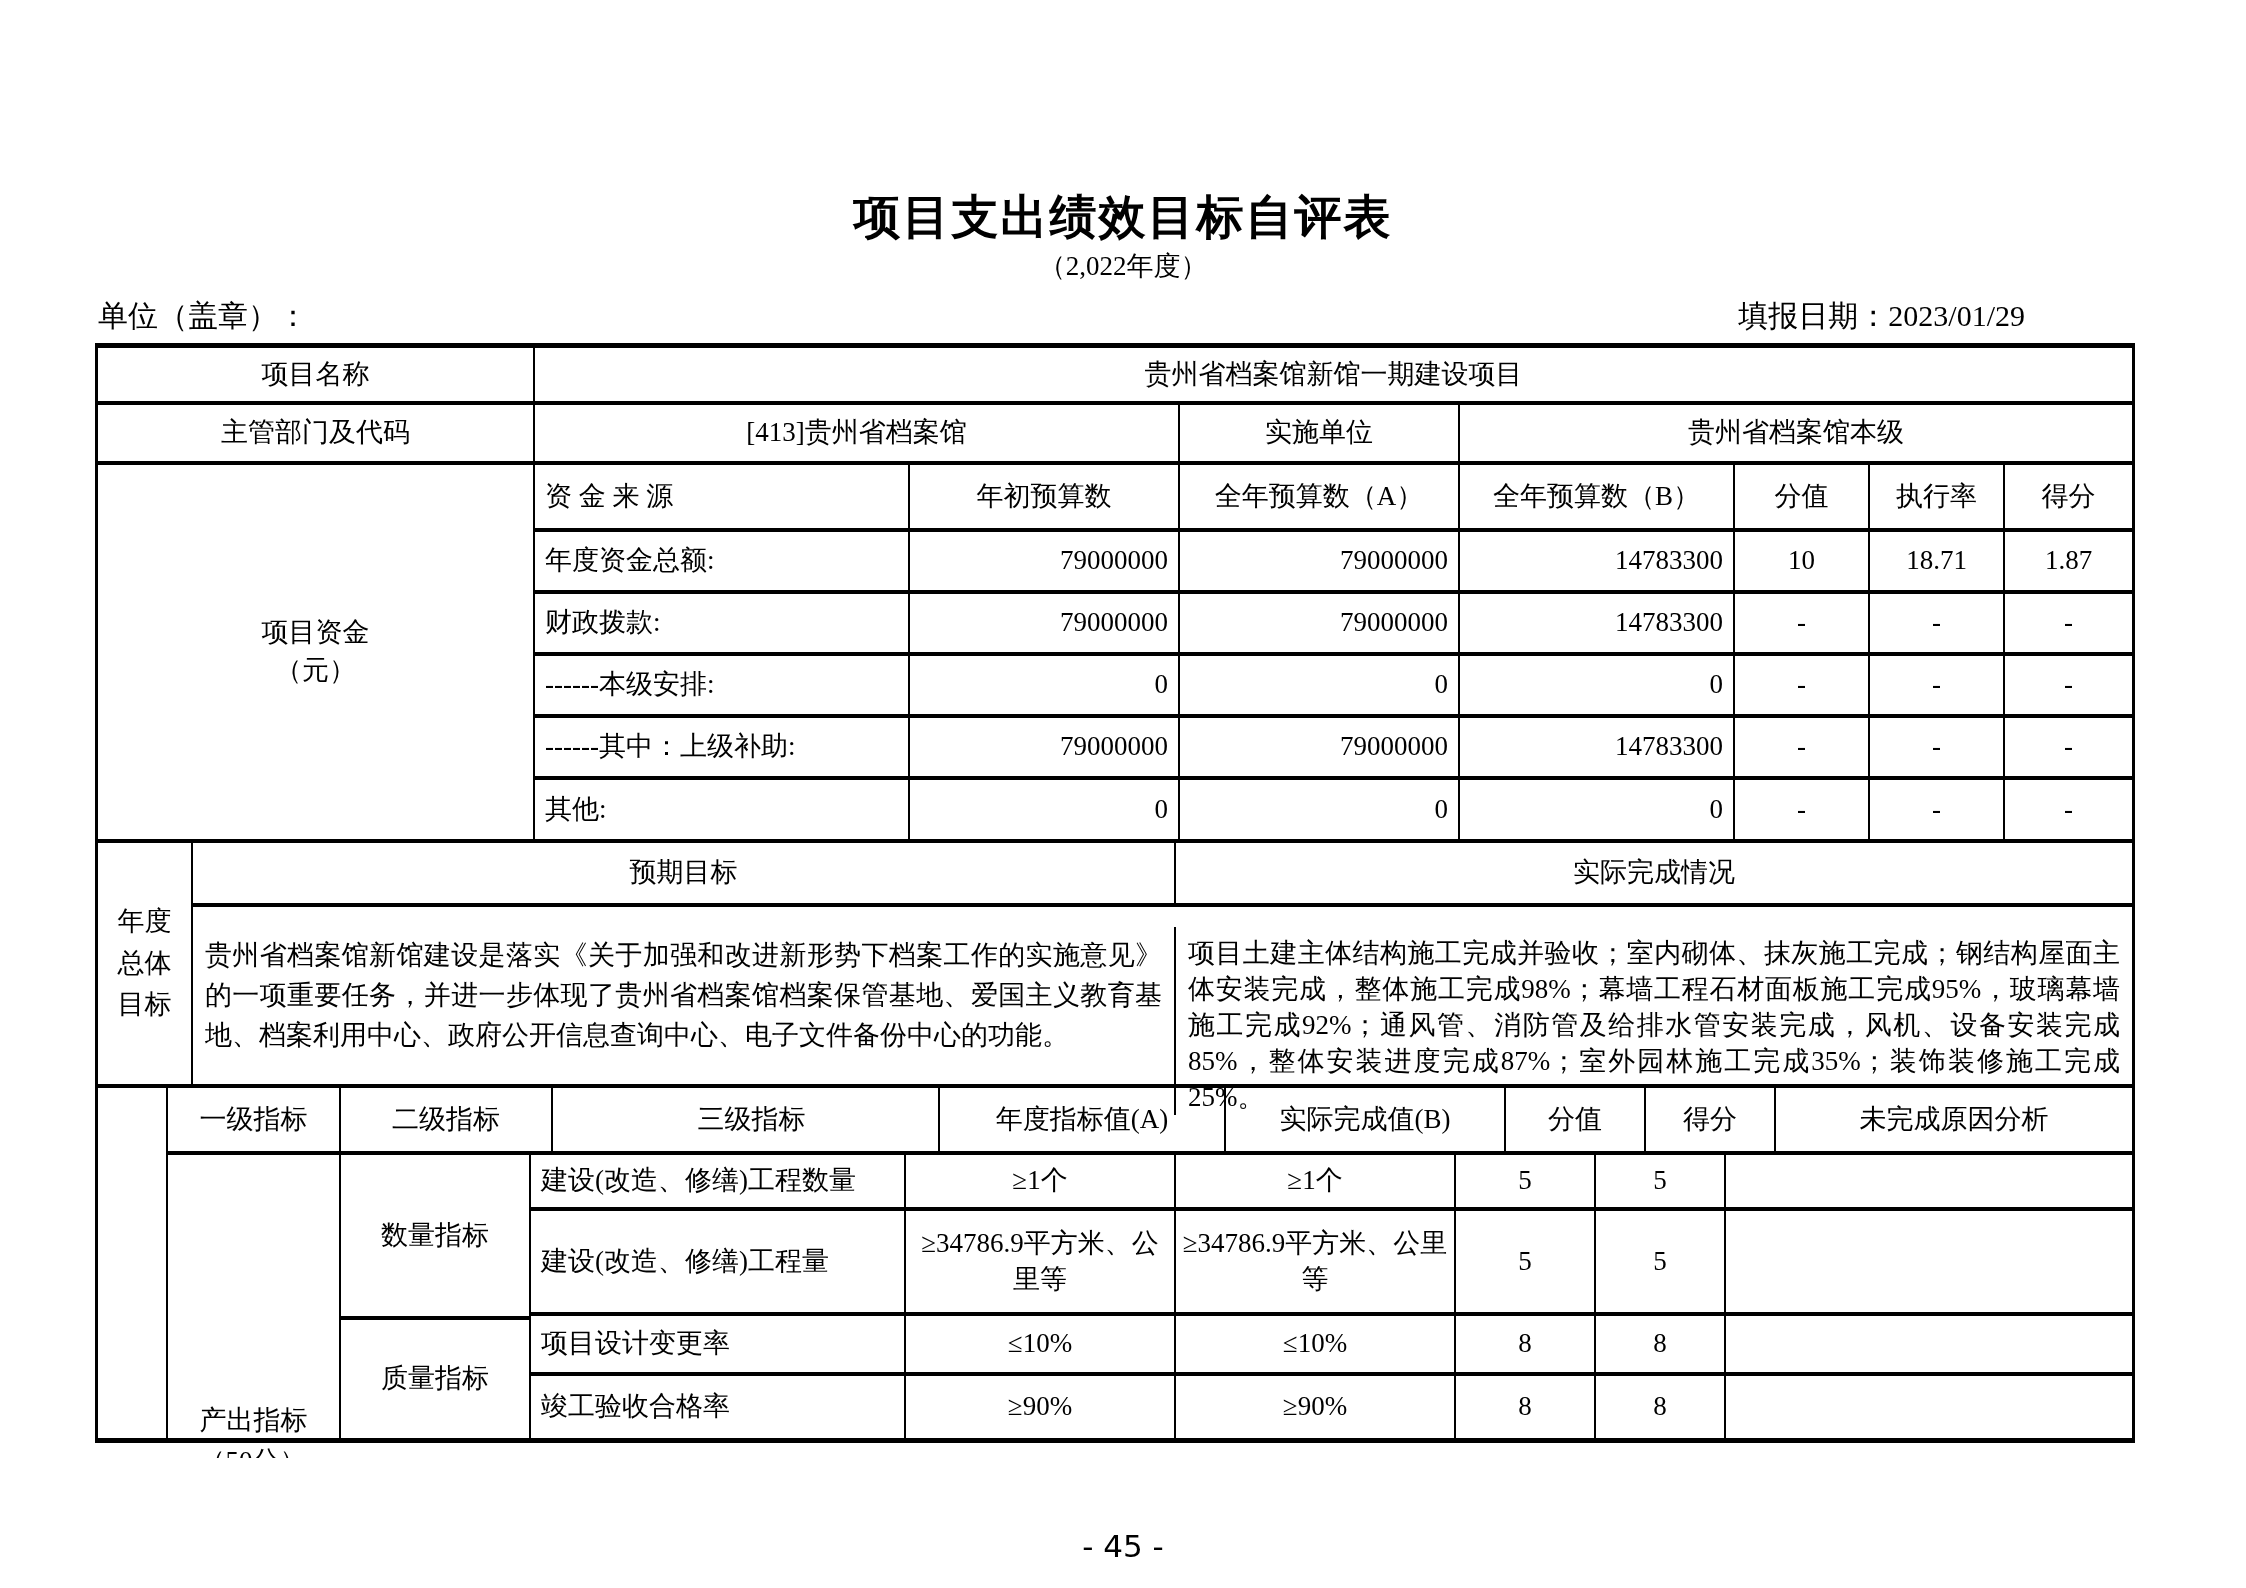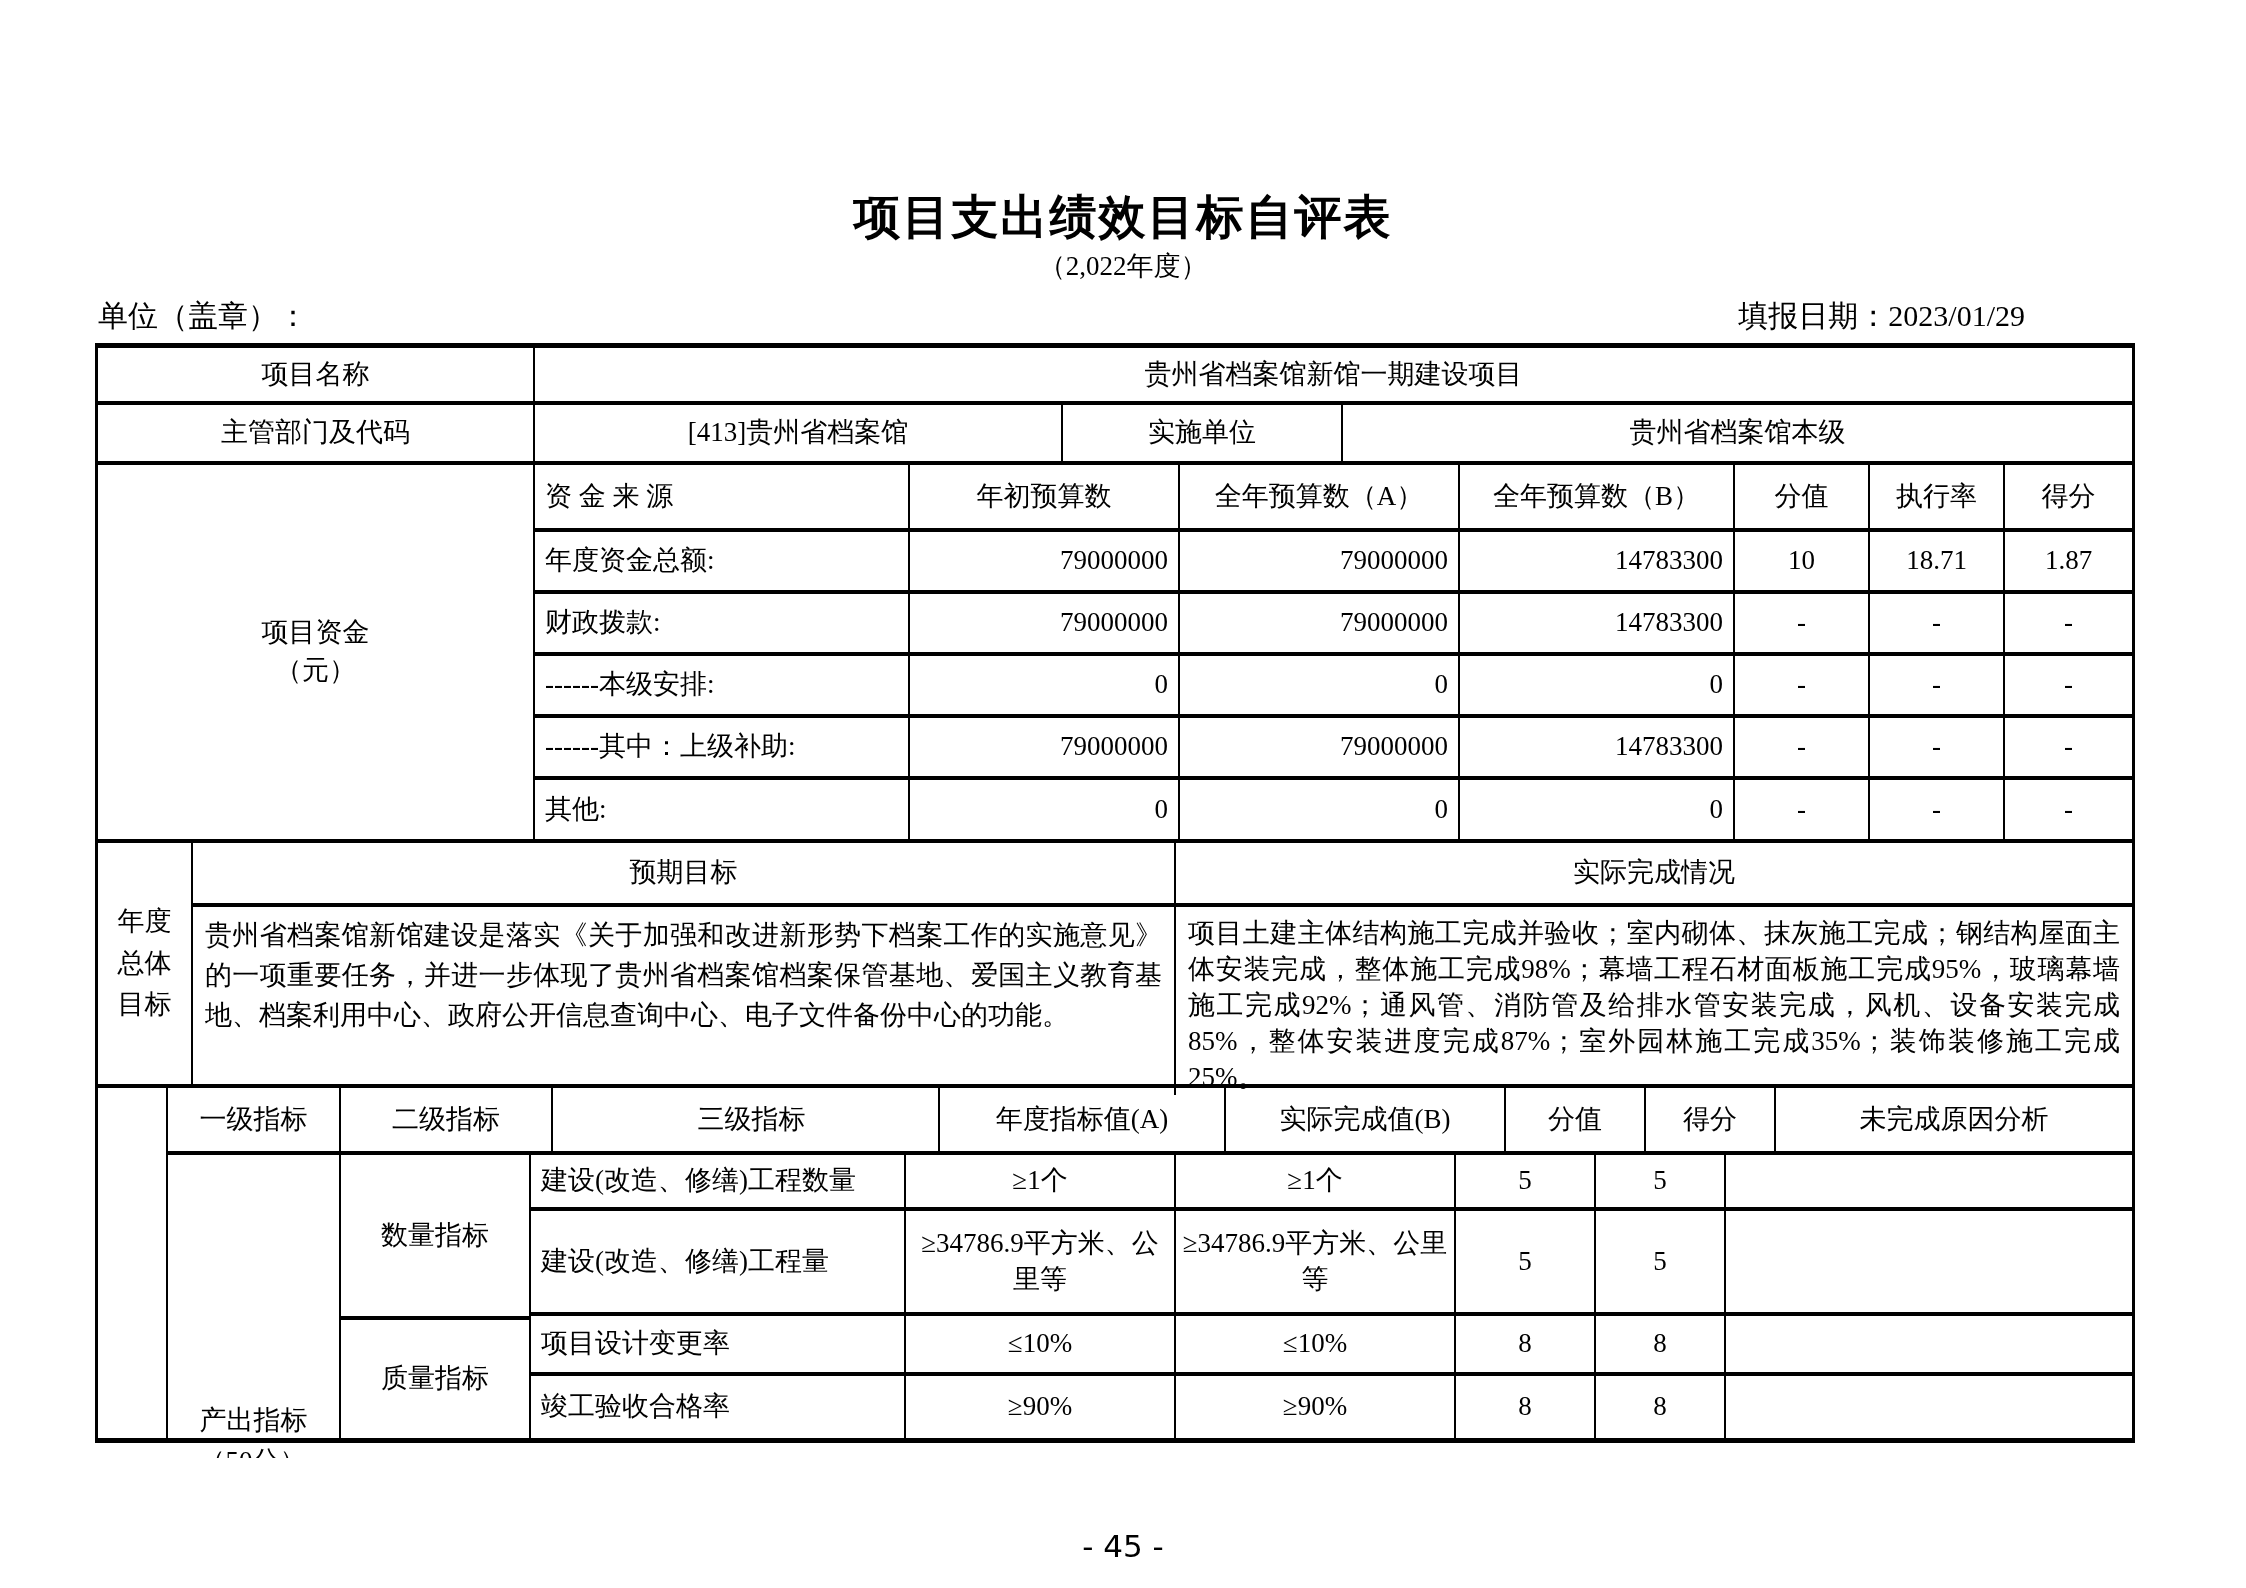--- a/index.html
+++ b/index.html
@@ -53,21 +53,21 @@
   .fr-header{height:67px;}
   .fr{height:62px;}
   
   .sec.goal{height:245px;}
   .goal-label{width:95px;padding:0 19px;line-height:1.55;word-break:break-all;}
   .goal-right{flex:1;}
   .goal-head{height:64px;}
   .goal-body{flex:1;border-bottom:none;}
   .goal-text{
     align-items:flex-start;justify-content:flex-start;
-    text-align:justify;padding:8px 12px 0;
+    text-align:justify;padding:8px 12px 0;margin-top:20px;
   }
   .goal-text.exp{line-height:40px;}
   .goal-text.act{line-height:36px;}
   
   .ind-narrow{width:70px;}
   .ind-right{flex:1;}
   .ind-header{height:67px;}
   .ind-body{flex:1;border-bottom:none;}
   .lv1-col{width:173px;box-sizing:border-box;border-right:2px solid #000;
     display:flex;flex-direction:column;justify-content:flex-end;align-items:center;
@@ -104,21 +104,21 @@
 
   <div class="tbl">
 
     <div class="sec row1">
       <div class="c" style="width:437px;">项目名称</div>
       <div class="c flex1 endc">贵州省档案馆新馆一期建设项目</div>
     </div>
 
     <div class="sec row2">
       <div class="c" style="width:437px;">主管部门及代码</div>
-      <div class="c" style="width:528px;">[413]贵州省档案馆</div>
+      <div class="c" style="width:645px;">[413]贵州省档案馆</div>
       <div class="c" style="width:280px;">实施单位</div>
       <div class="c flex1 endc">贵州省档案馆本级</div>
     </div>
 
     <div class="sec funding">
       <div class="c fund-label">
         <div>项目资金</div>
         <div>（元）</div>
       </div>
       <div class="col fund-right">

